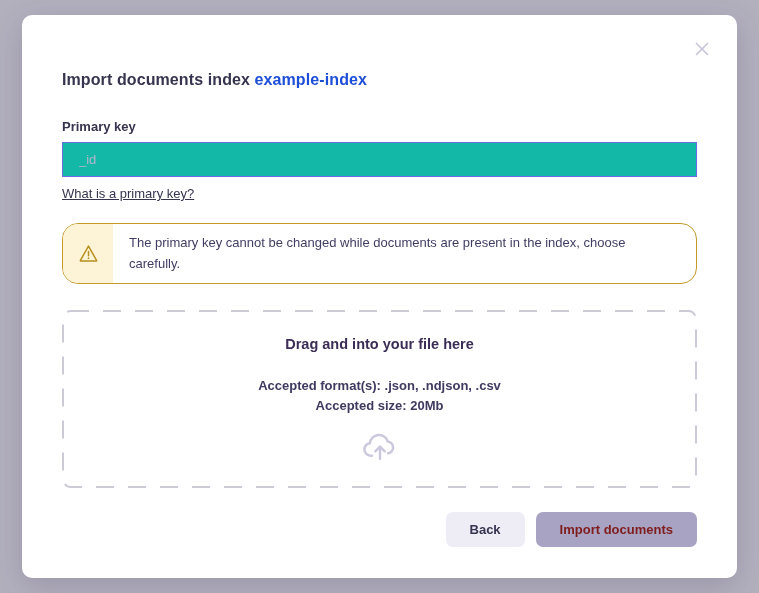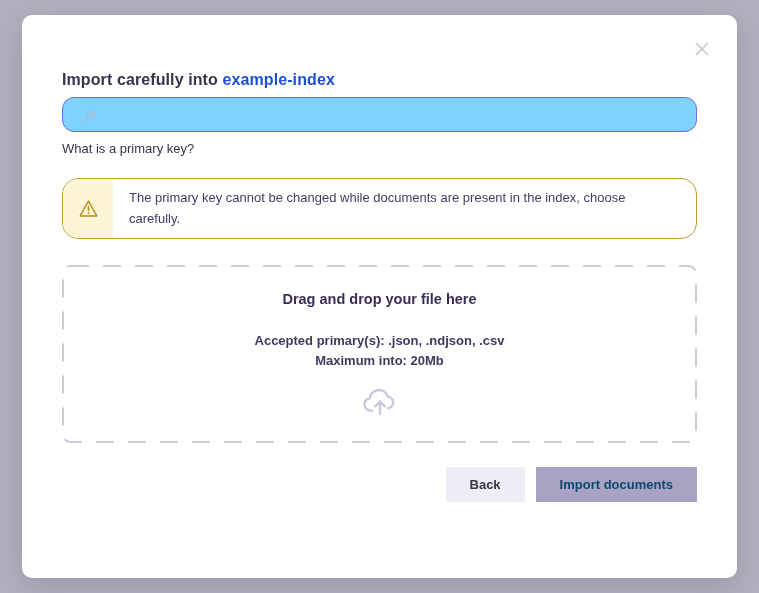--- a/index.html
+++ b/index.html
@@ -48,34 +48,35 @@
     margin-top: 30px;
     font-size: 13px;
     font-weight: bold;
     color: #36344e;
   }
   .pk-input {
     margin-top: 8px;
     width: 100%;
     height: 35px;
     border: 1px solid #6d6be8;
-    border-radius: 12px;
+    border-radius: 0;
     padding: 0 16px;
     font-size: 13px;
     color: #36344e;
     font-family: "Liberation Sans", sans-serif;
     outline: none;
-    background: #7dd3fc;
+    background: #14b8a6;
   }
   .pk-input::placeholder { color: #b7b4cb; }
   .help-link {
     display: inline-block;
     margin-top: 9px;
     font-size: 13px;
     color: #36344e;
+    text-decoration: underline;
     cursor: pointer;
   }
 
   .warning-box {
     margin-top: 21px;
     display: flex;
     align-items: stretch;
     border: 1px solid #c49a2a;
     border-radius: 16px;
     overflow: hidden;
@@ -137,53 +138,54 @@
 
   .actions {
     margin-top: 24px;
     display: flex;
     justify-content: flex-end;
     gap: 11px;
   }
   .btn {
     height: 35px;
     border: none;
-    border-radius: 0;
+    border-radius: 7px;
     font-family: "Liberation Sans", sans-serif;
     font-size: 13px;
     font-weight: bold;
     padding: 0 24px;
     cursor: pointer;
   }
   .btn-back {
     background: #eeedf6;
     color: #36344e;
   }
   .btn-import {
     background: #a8a2c3;
-    color: #0c4a6e;
+    color: #7f1d1d;
     cursor: default;
   }
 </style>
 </head>
 <body>
 
 <div class="modal">
 
   <button class="close-btn" aria-label="Close">
     <span style="display:flex">
       <svg width="16" height="16" viewBox="0 0 16 16">
         <line x1="2.5" y1="2.5" x2="13.5" y2="13.5" stroke="#c7c4d9" stroke-width="1.6" stroke-linecap="round"></line>
         <line x1="13.5" y1="2.5" x2="2.5" y2="13.5" stroke="#c7c4d9" stroke-width="1.6" stroke-linecap="round"></line>
       </svg>
     </span>
   </button>
 
-  <h1 class="modal-title"><span>Import carefully into </span><span class="index-name">example-index</span></h1>
-
+  <h1 class="modal-title"><span>Import documents index </span><span class="index-name">example-index</span></h1>
+
+  <label class="field-label" for="pk">Primary key</label>
   <input id="pk" class="pk-input" type="text" placeholder="_id" style="">
   <a class="help-link">What is a primary key?</a>
 
   <div class="warning-box">
     <div class="warning-icon-cell">
       <span style="display:flex">
         <svg width="21" height="21" viewBox="0 0 24 24" fill="none">
           <path d="M12 3.6 L21.2 19.8 Q21.6 20.6 20.7 20.6 L3.3 20.6 Q2.4 20.6 2.8 19.8 Z" stroke="#b7901f" stroke-width="1.7" stroke-linejoin="round" fill="none"></path>
           <line x1="12" y1="9.6" x2="12" y2="14.6" stroke="#b7901f" stroke-width="1.7" stroke-linecap="round"></line>
           <circle cx="12" cy="17.4" r="1" fill="#b7901f"></circle>
@@ -192,23 +194,23 @@
     </div>
     <div class="warning-text">
         <span>The primary key cannot be changed while documents are present in the index, choose carefully.</span>
       </div>
   </div>
 
   <div class="dropzone">
     <svg class="dash-border" viewBox="0 0 635 178" preserveAspectRatio="none">
       <rect x="1" y="1" width="633" height="176" rx="8" ry="8" fill="none" stroke="#cccad6" stroke-width="2" stroke-dasharray="18 14"></rect>
     </svg>
-    <div class="dz-title">Drag and drop your file here</div>
-    <div class="dz-formats">Accepted primary(s): .json, .ndjson, .csv</div>
-    <div class="dz-maxsize">Maximum into: 20Mb</div>
+    <div class="dz-title">Drag and into your file here</div>
+    <div class="dz-formats">Accepted format(s): .json, .ndjson, .csv</div>
+    <div class="dz-maxsize">Accepted size: 20Mb</div>
     <div class="dz-cloud">
       <svg width="36" height="32" viewBox="0 0 26 23" fill="none">
         <path d="M7.2 19.2 h-1 a 4.5 4.5 0 0 1 -0.5 -8.97 a 6.6 6.6 0 0 1 12.9 -1.2 a 4.3 4.3 0 0 1 0.3 8.5" stroke="#cbc8dd" stroke-width="1.8" stroke-linecap="round" stroke-linejoin="round"></path>
         <path d="M13 21.5 v-8.3" stroke="#cbc8dd" stroke-width="1.8" stroke-linecap="round"></path>
         <path d="M9.6 16.1 L13 12.7 L16.4 16.1" stroke="#cbc8dd" stroke-width="1.8" stroke-linecap="round" stroke-linejoin="round"></path>
       </svg>
     </div>
   </div>
 
   <div class="actions">

